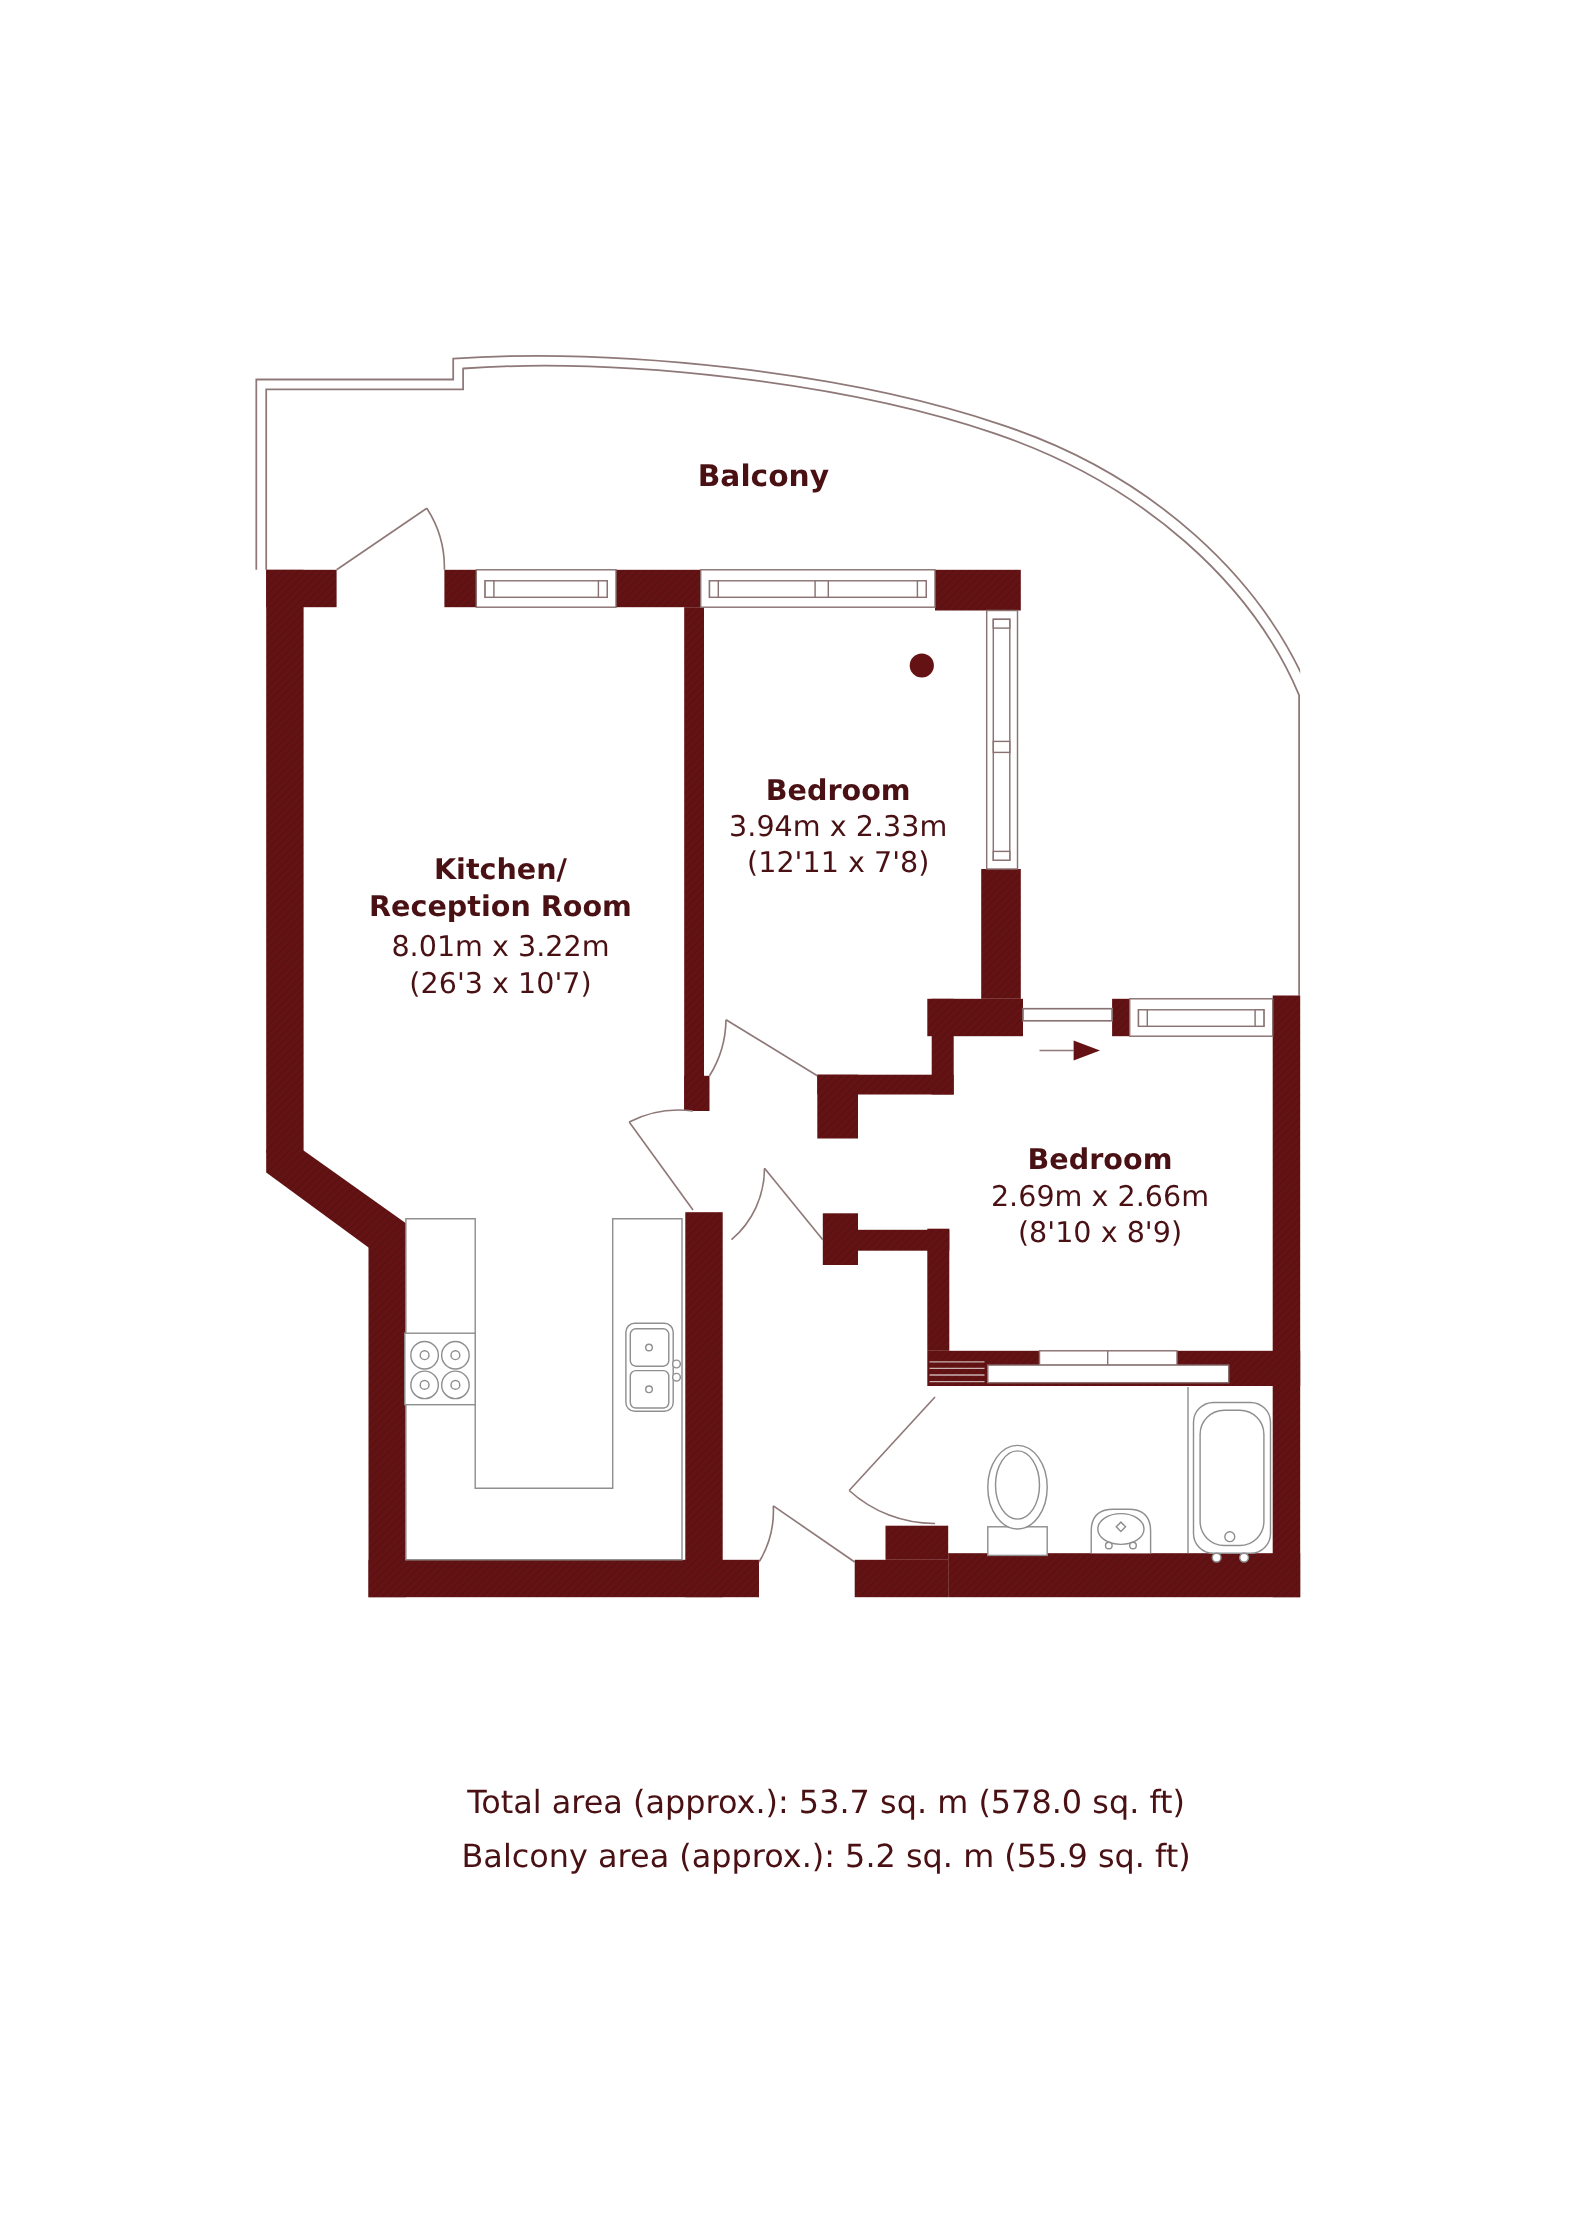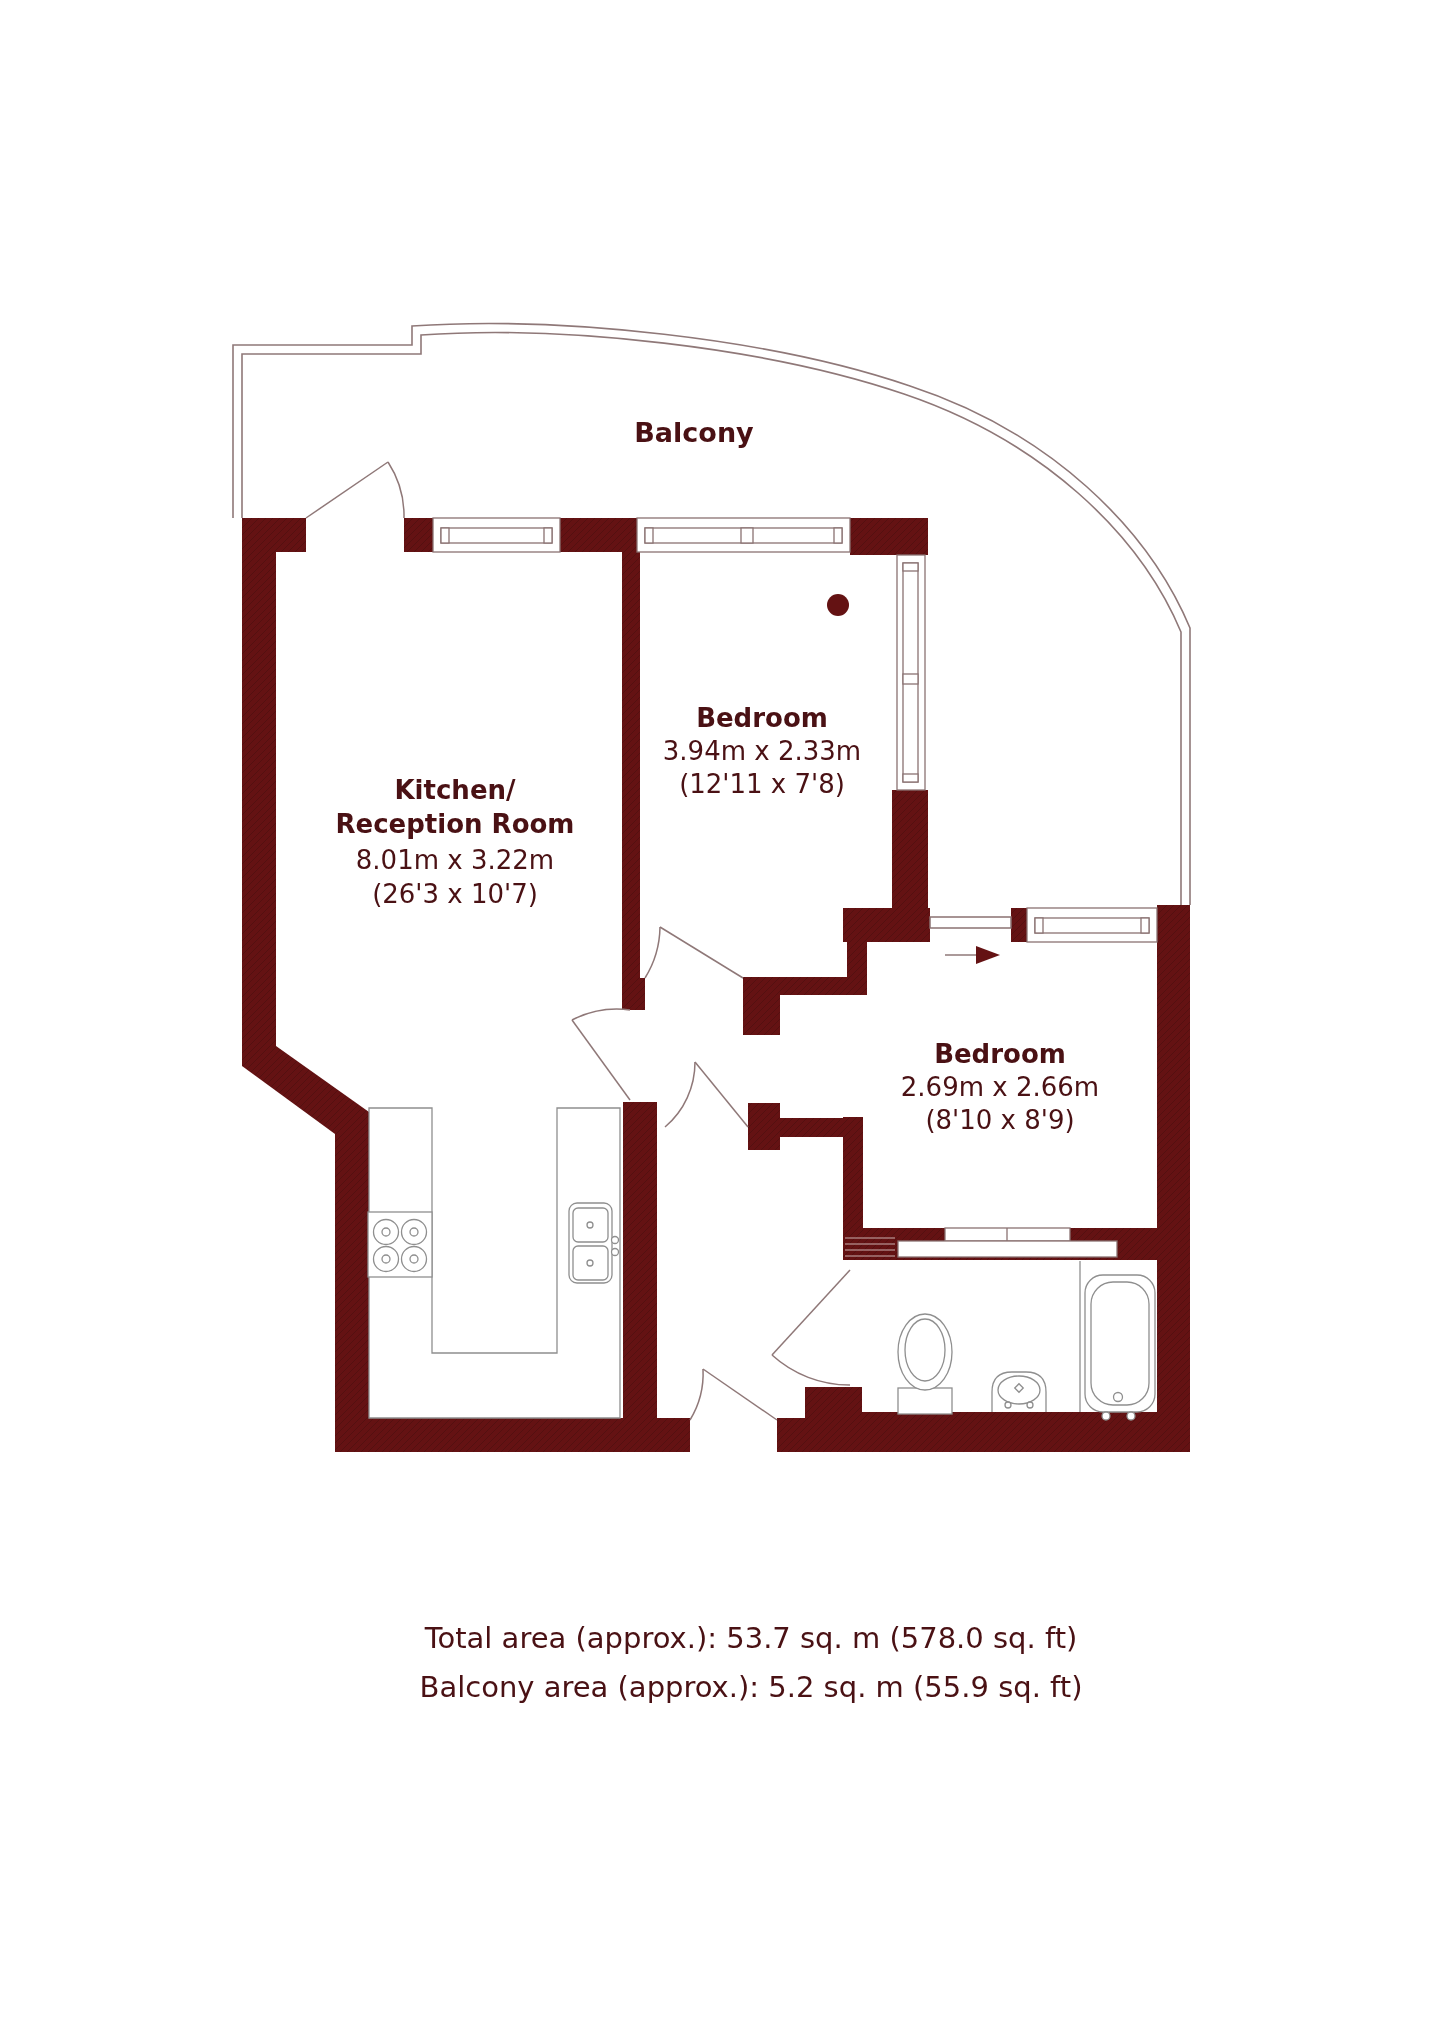--- a/index.html
+++ b/index.html
@@ -1,16 +1,16 @@
 <!DOCTYPE html>
 <html><head>
 <meta charset="utf-8">
 <style>
   html,body{margin:0;padding:0;background:#ffffff;}
-  .page{position:relative;width:1431px;height:2025px;background:#ffffff;overflow:hidden;
+  .page{position:relative;width:1182px;height:2025px;background:#ffffff;overflow:hidden;
         font-family:"DejaVu Sans","Liberation Sans",sans-serif;}
   svg{display:block;}
   text{font-family:"DejaVu Sans","Liberation Sans",sans-serif;}
   .room-name{font-weight:bold;font-size:26px;}
   .room-dim{font-weight:normal;font-size:26px;}
   .balcony-label{font-weight:bold;font-size:27px;}
   .footer-line{font-weight:normal;font-size:29px;}
 </style>
 </head>
 <body>

